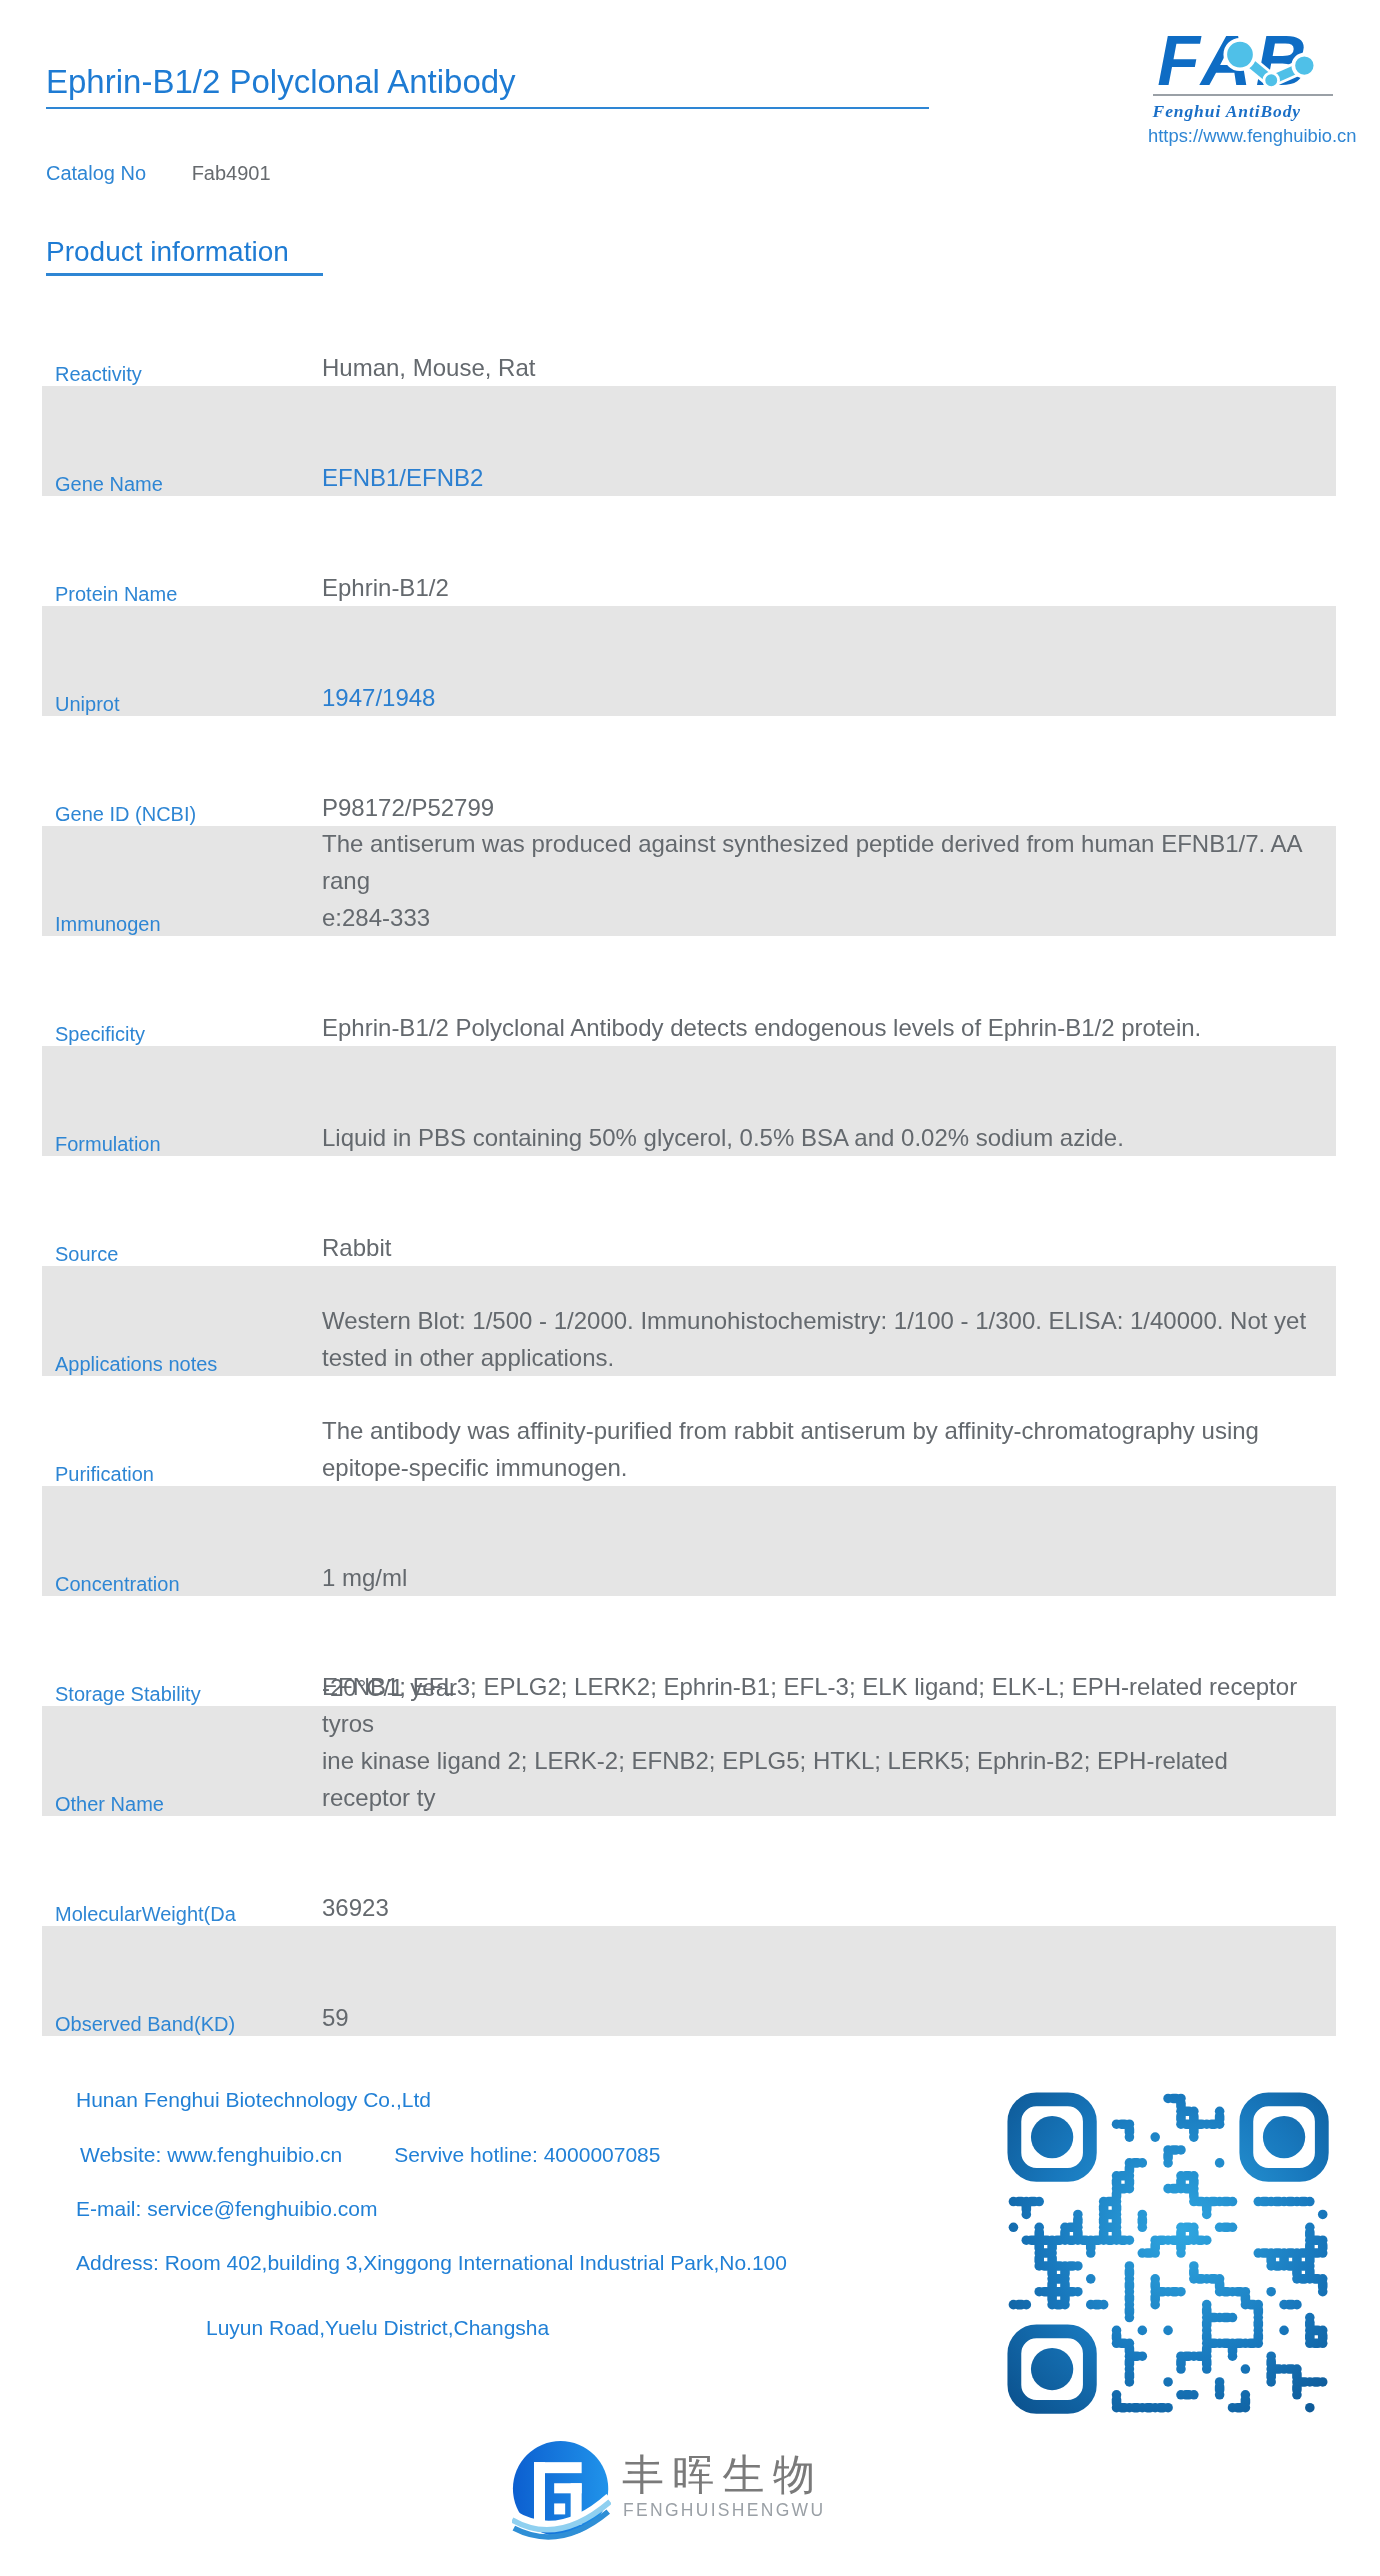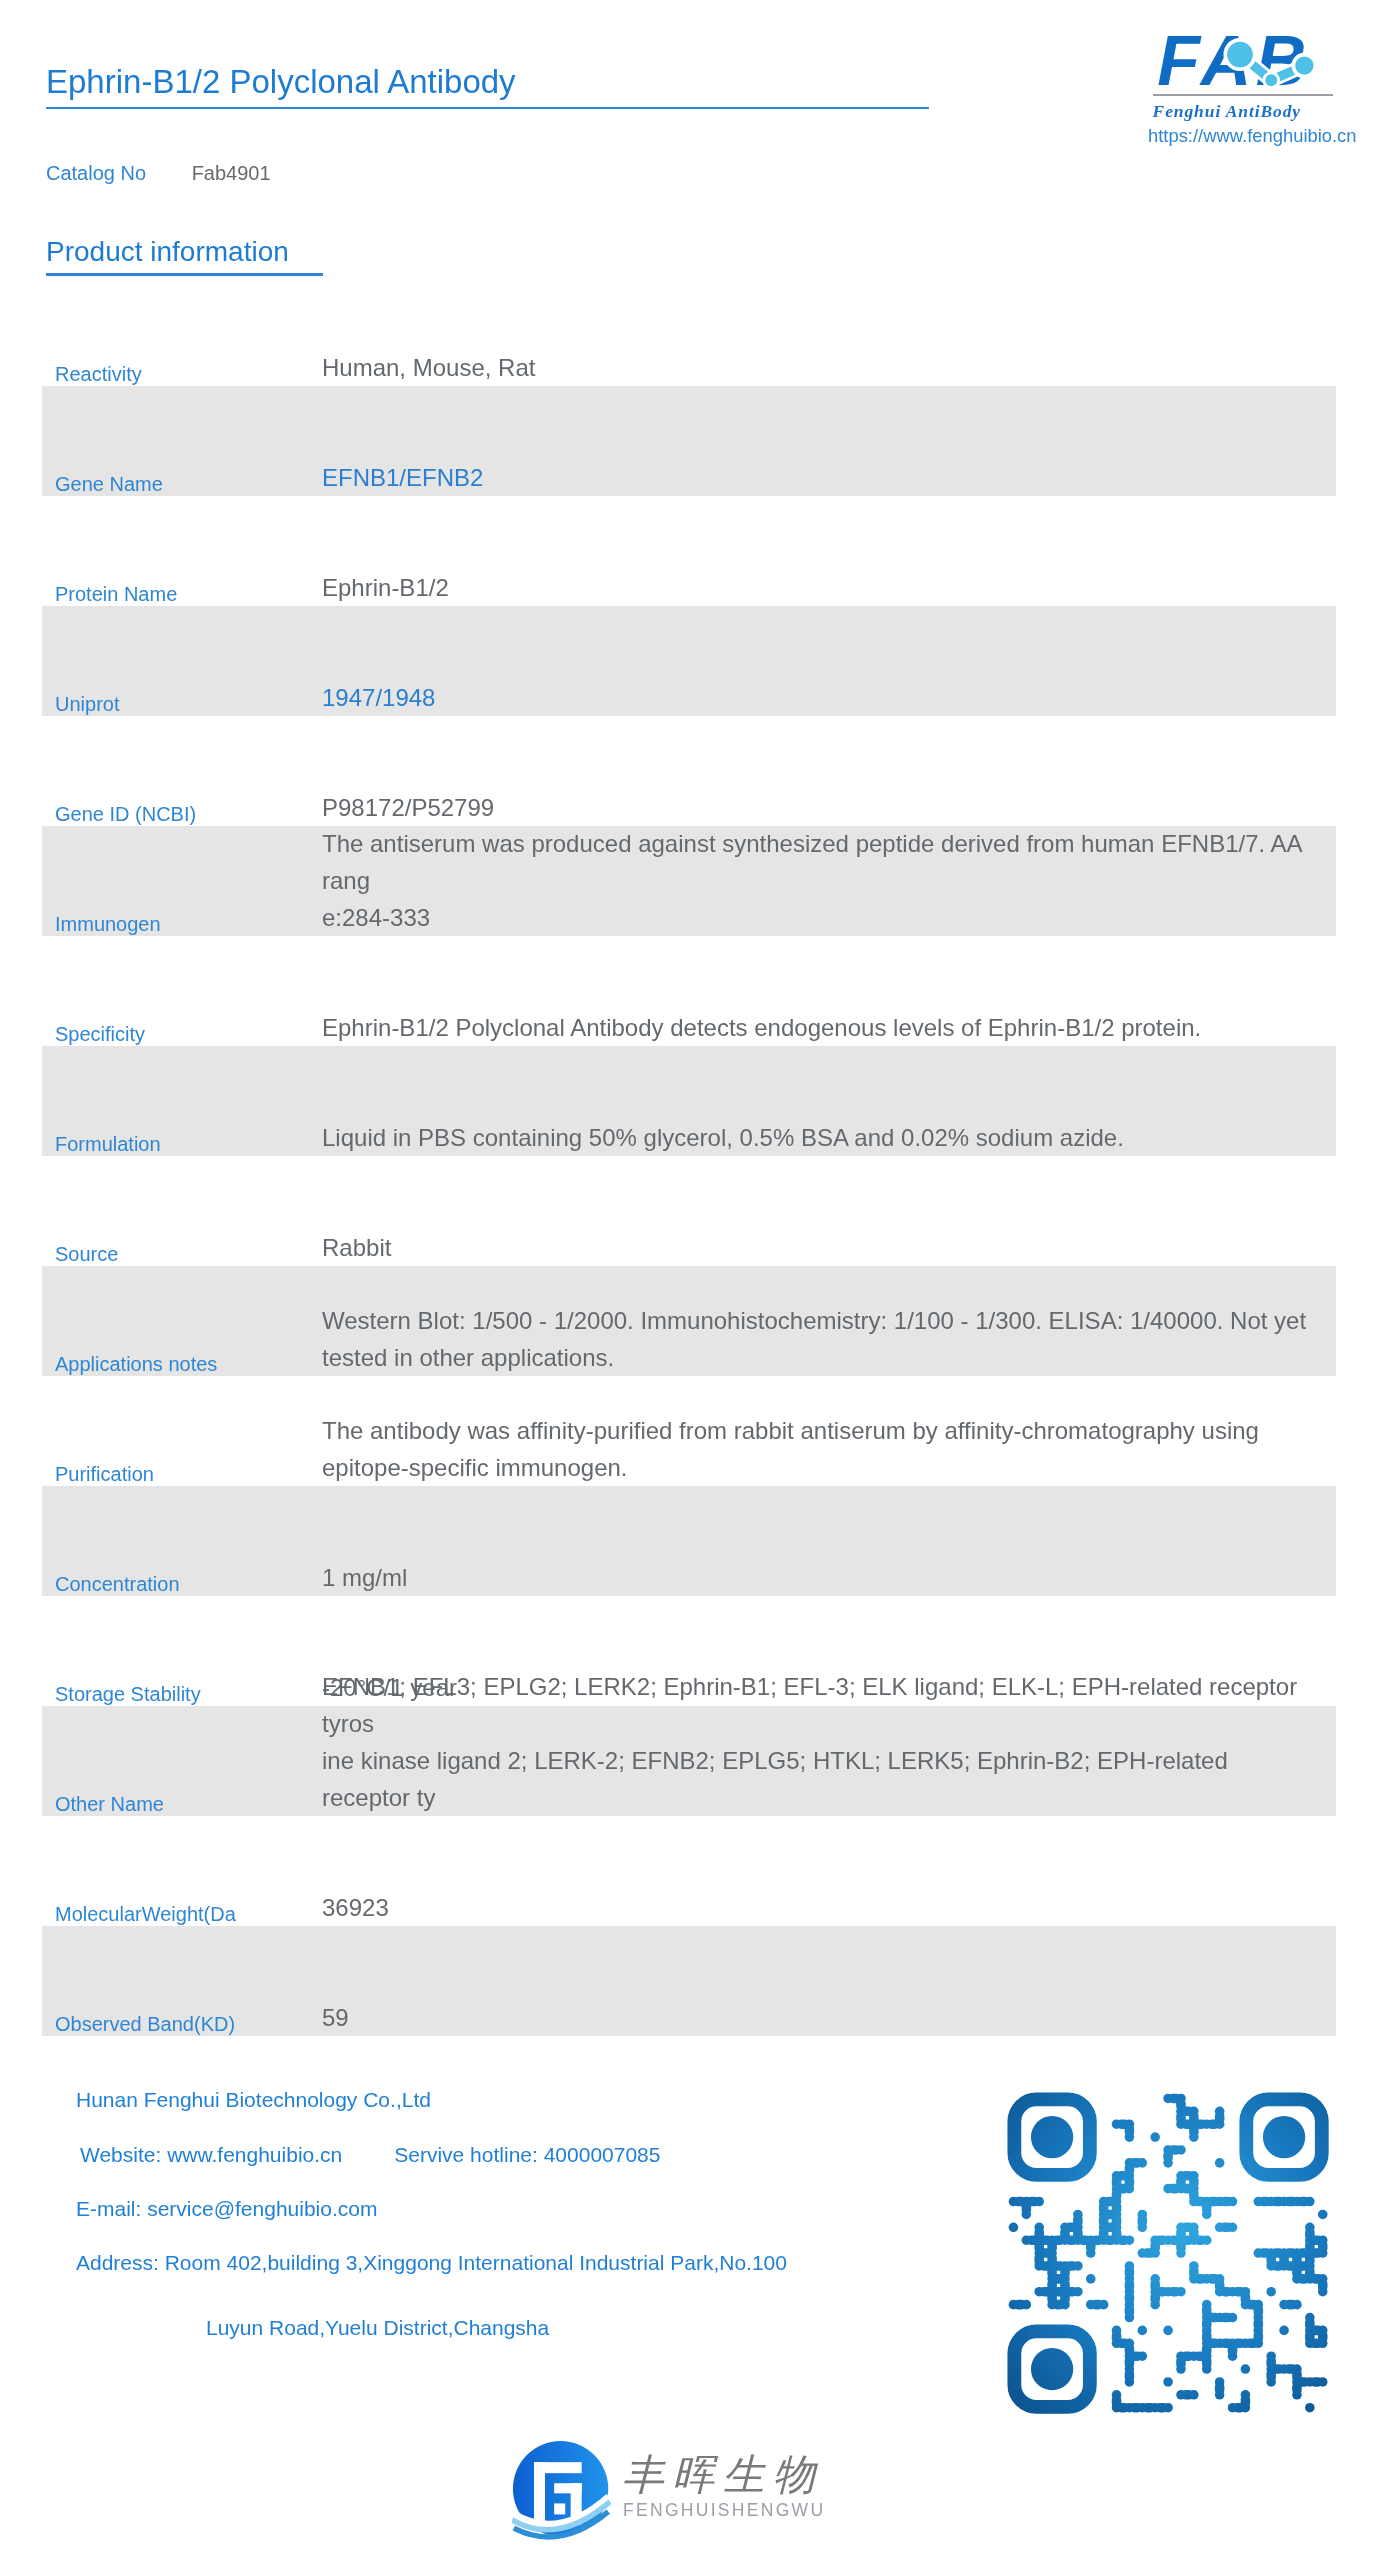--- a/index.html
+++ b/index.html
@@ -41,21 +41,21 @@
   .f3{left:76px;top:2197px;}
   .f4{left:76px;top:2251px;}
   .f5{left:184px;top:2316px;margin-left:22px;}
 
   .qr{position:absolute;left:1007px;top:2092px;width:324px;height:324px;}
 
   
   .bottom-logo{position:absolute;left:512px;top:2436px;width:386px;height:120px;}
   .bl-mark{position:absolute;left:0;top:3.7px;}
   .bl-cn{position:absolute;left:110px;top:11px;font-size:42px;color:#7a7a7a;letter-spacing:8.3px;
-         font-family:"Liberation Sans","DejaVu Sans",sans-serif;white-space:nowrap;font-style:italic;}
+         font-family:"Liberation Sans","DejaVu Sans",sans-serif;white-space:nowrap;}
   .bl-en{position:absolute;left:111px;top:64px;font-size:17.5px;color:#9aa0a6;letter-spacing:2.3px;white-space:nowrap;}
 </style>
 </head>
 <body>
 
 <div class="page">
 
   <div class="page-title">Ephrin-B1/2 Polyclonal Antibody</div>
   <div class="title-underline"></div>
 

